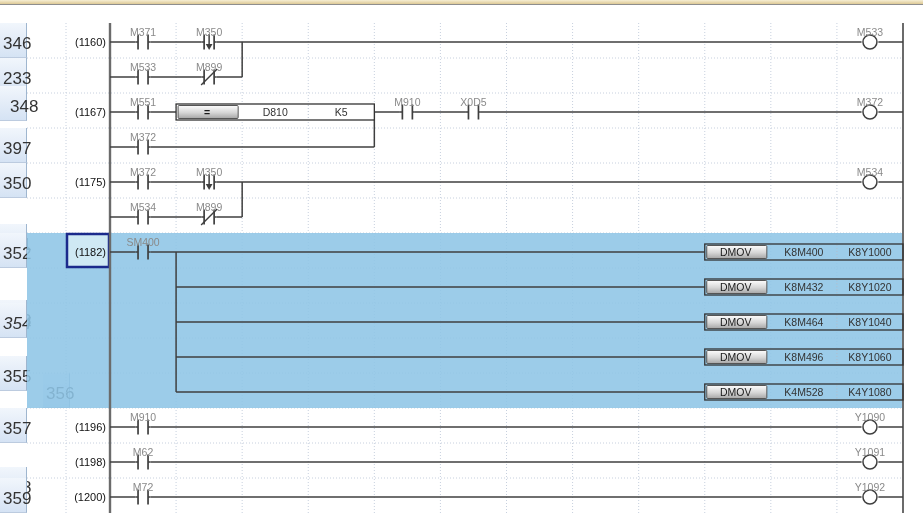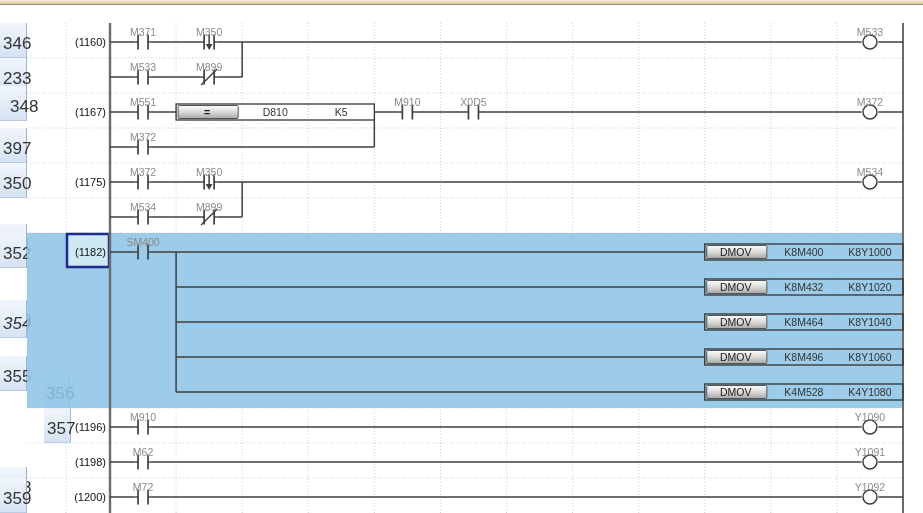--- a/index.html
+++ b/index.html
@@ -36,21 +36,21 @@
       <div class="rcell" style="top: 58px;">233</div>
       <div class="rcell" style="top: 86px; padding-left: 10px;">348</div>
       <div class="rcell" style="top: 128px;">397</div>
       <div class="rcell" style="top: 163px;">350</div>
       <div class="rcell" style="top: 184px; margin-top: 40px;">351</div>
       <div class="rcell" style="top: 233px;">352</div>
       <div class="rcell" style="top: 268px; margin-top: 32px;">353</div>
       <div class="rcell" style="top: 303px; font-style: italic;">354</div>
       <div class="rcell" style="top: 356px;">355</div>
       <div class="rcell" style="top: 373px; margin-left: 43px;">356</div>
-      <div class="rcell" style="top: 408px; margin-left: 44px;">357</div>
+      <div class="rcell" style="top: 408px;">357</div>
       <div class="rcell" style="top: 443px; margin-top: 24px;">358</div>
       <div class="rcell" style="top: 478px;">359</div>
     </div>
 
   <svg id="canvas" width="923" height="490" viewBox="0 23 923 490">
       <defs>
         <linearGradient id="btng" x1="0" y1="0" x2="0" y2="1">
           <stop offset="0%" stop-color="#fdfdfd"></stop>
           <stop offset="55%" stop-color="#d6d6d6"></stop>
           <stop offset="100%" stop-color="#a6a6a6"></stop>

